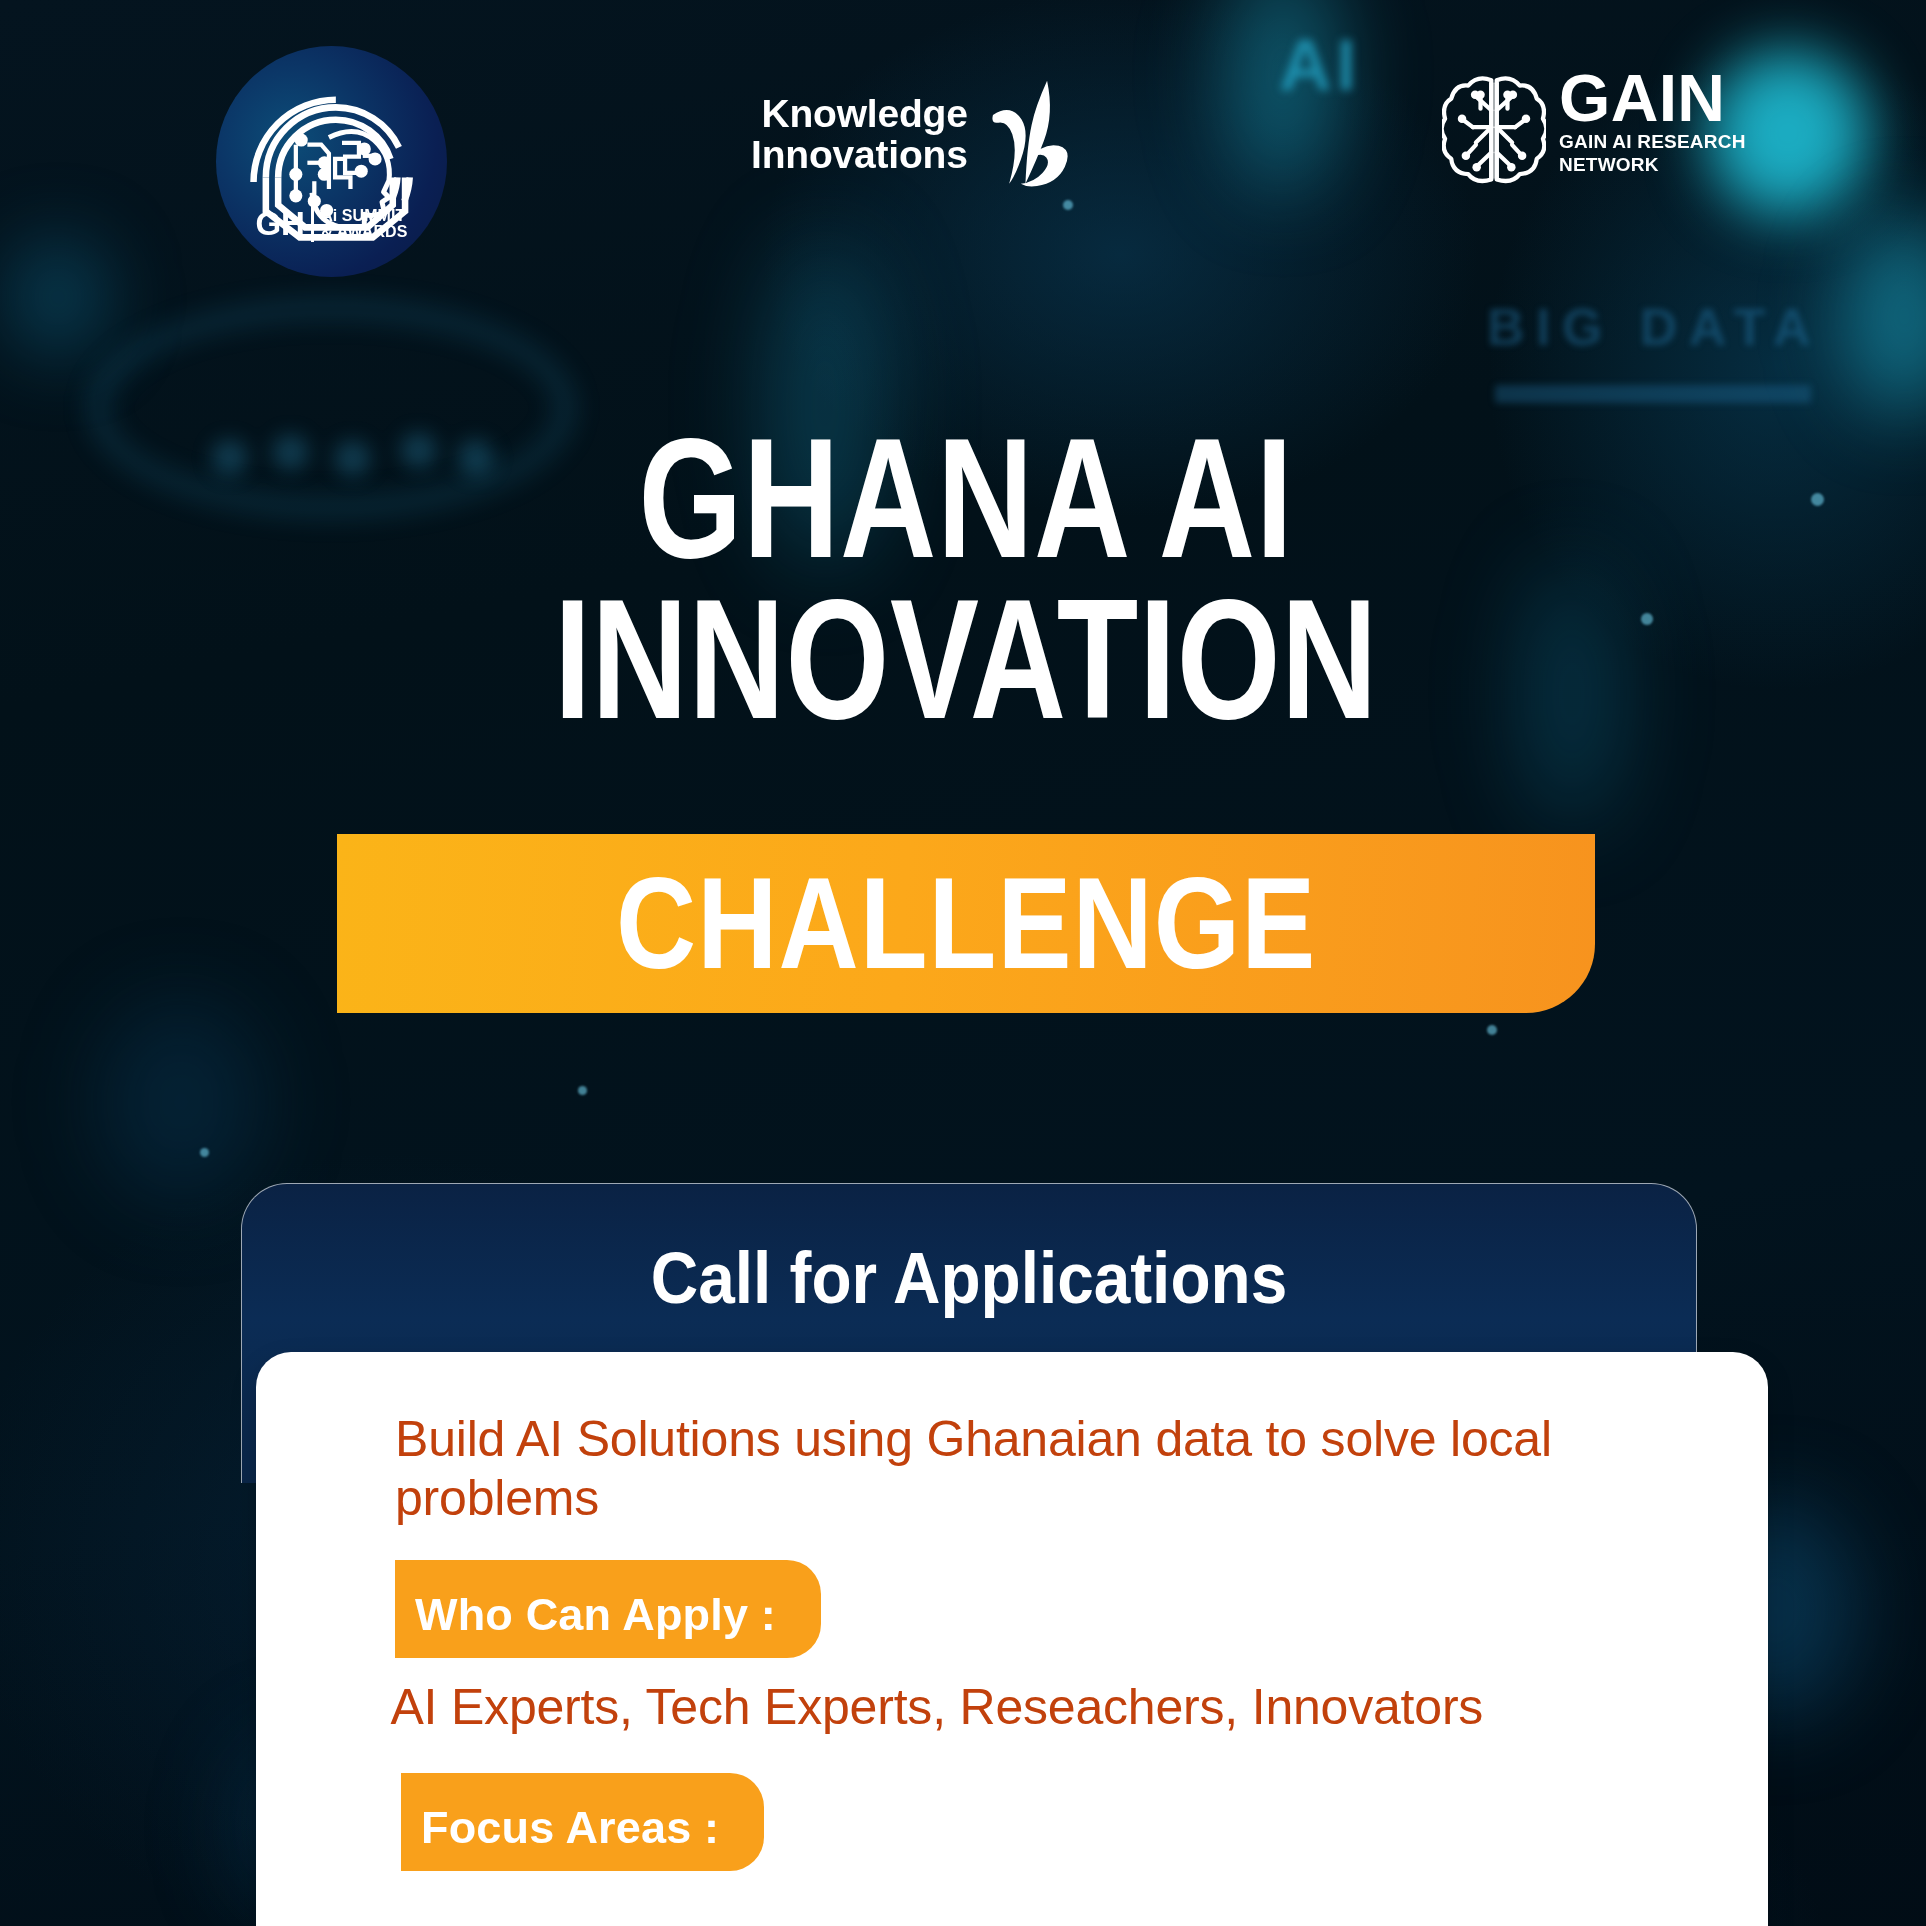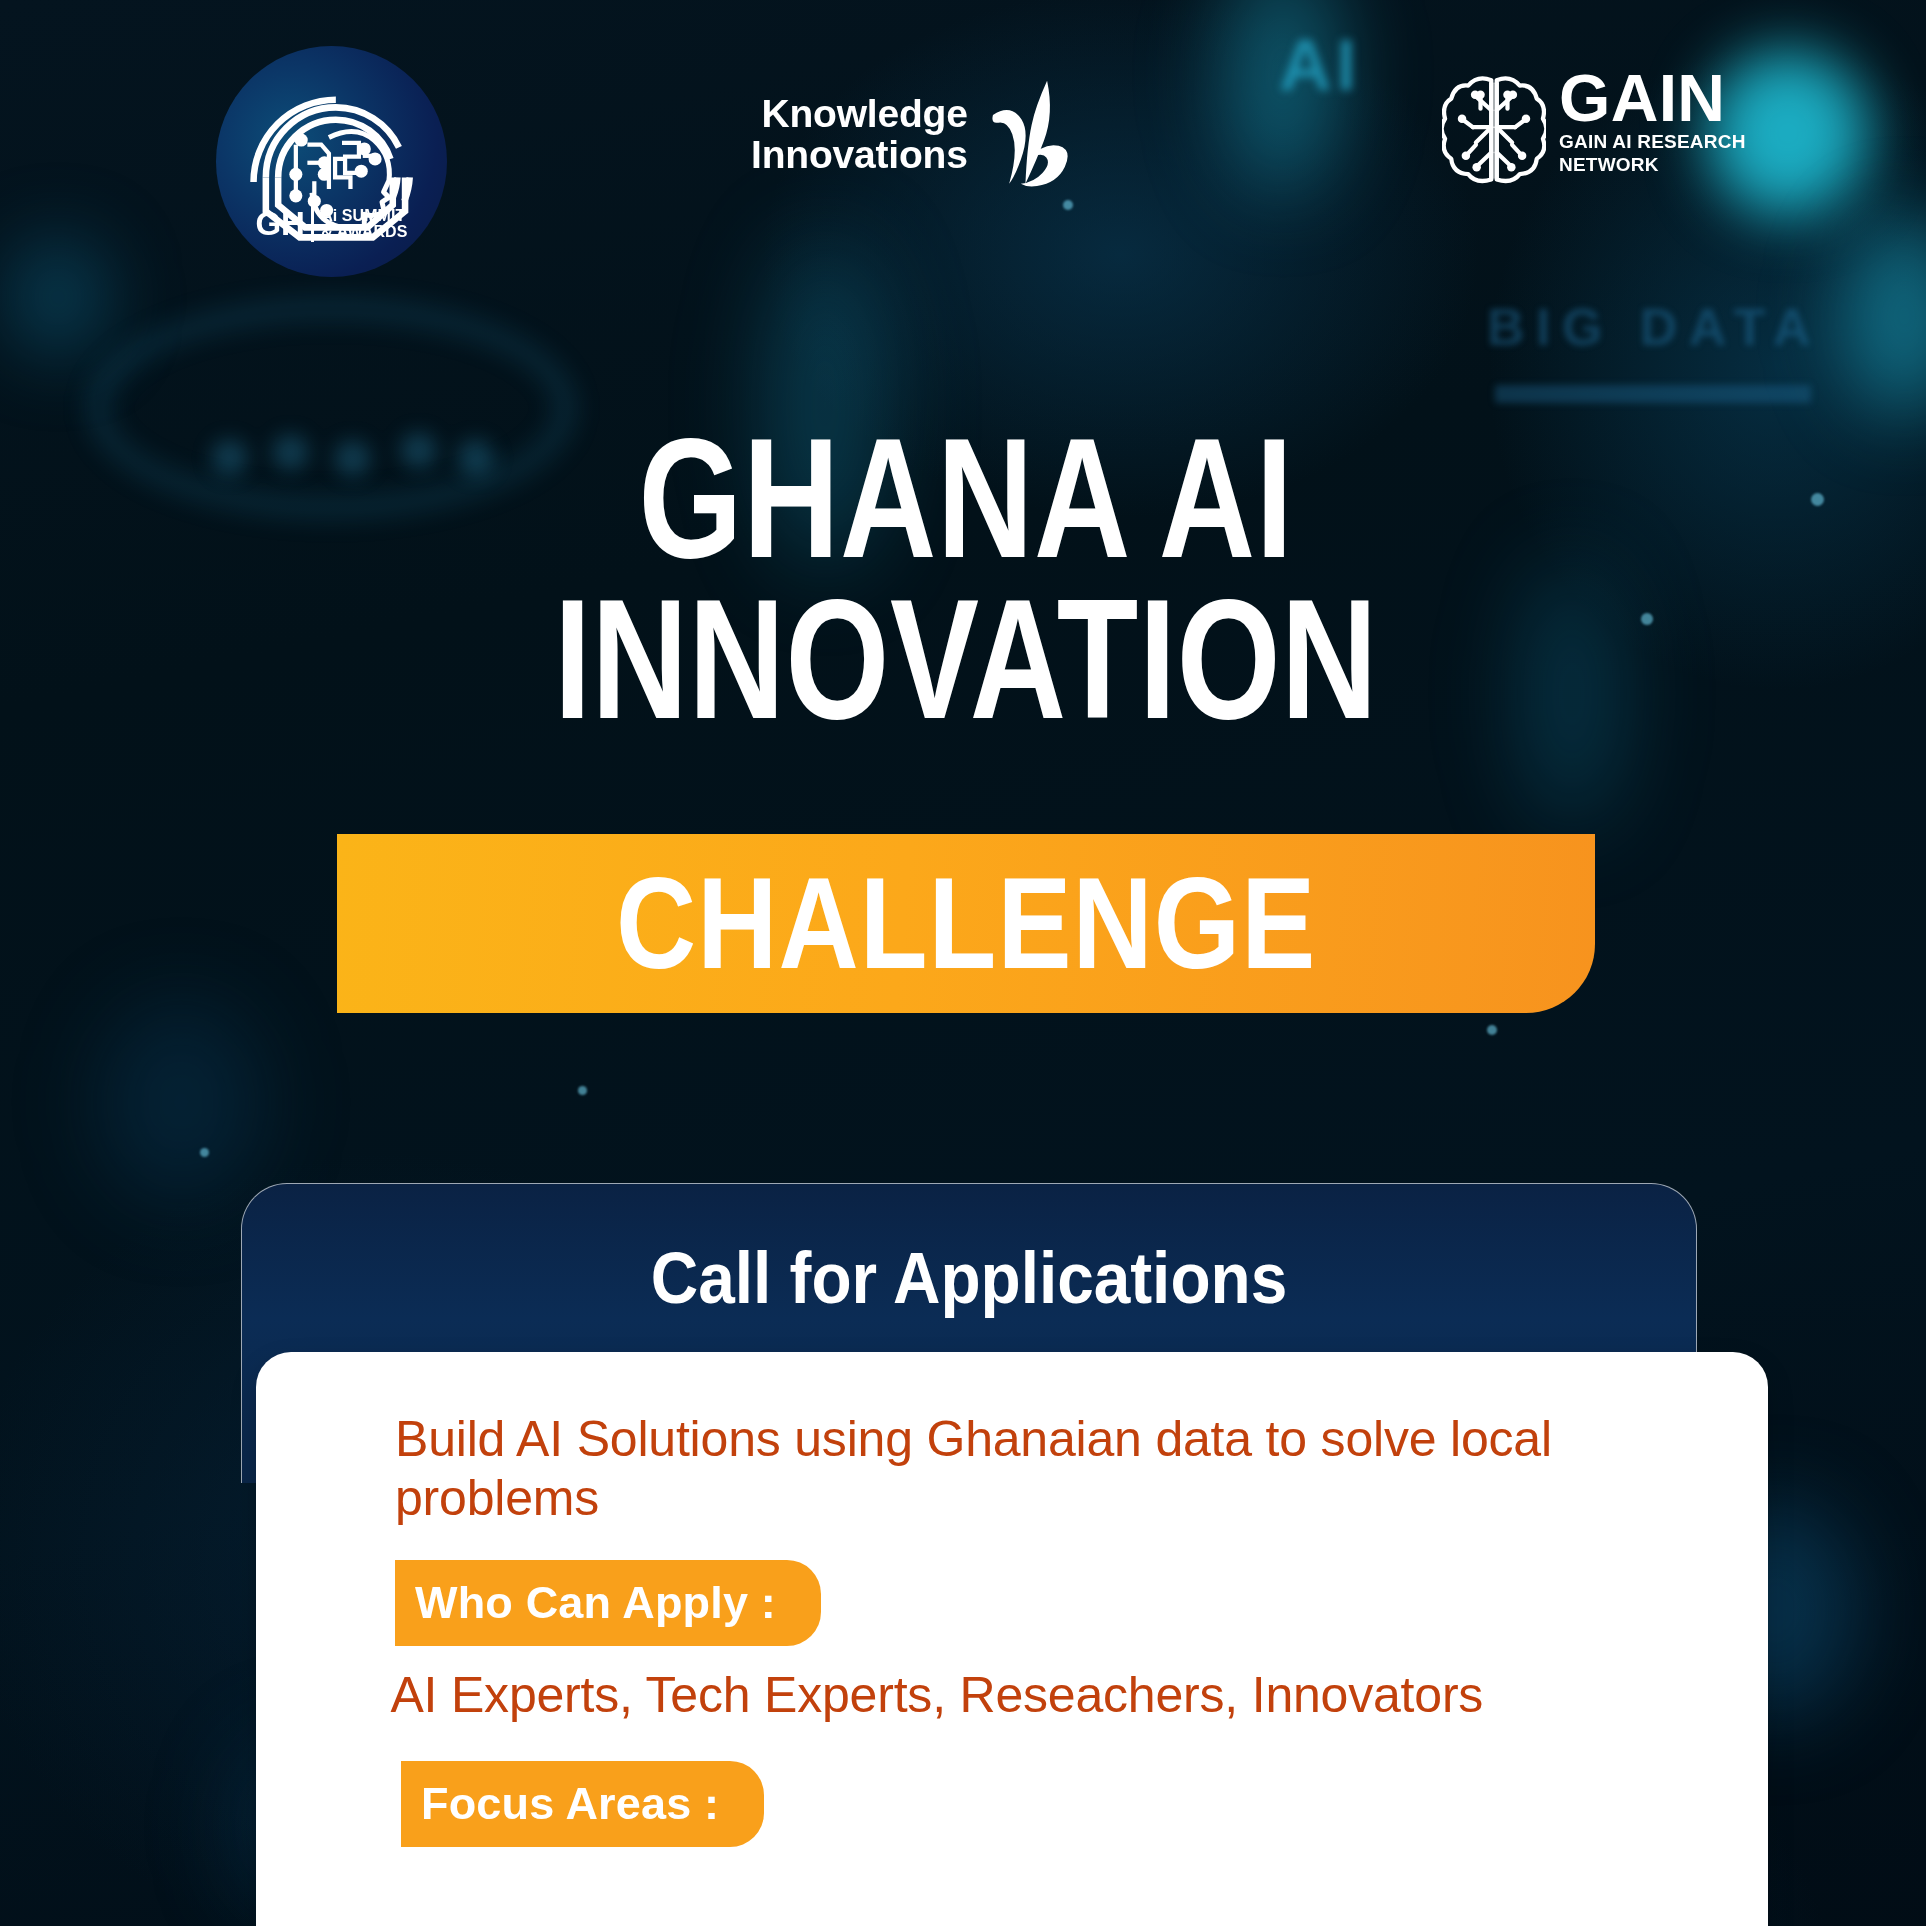--- a/index.html
+++ b/index.html
@@ -173,21 +173,21 @@
   .intro { width:1206px; }
 
   
   .pill {
     display:inline-block;
     background:#f9a01b;
     color:#ffffff;
     font-weight:800;
     font-size:45px;
     line-height:1;
-    padding:20px 45px 21px 20px;
+    padding:32px 45px 21px 20px;
     border-radius:0 34px 34px 0;
     letter-spacing:.004em;
   }
   .pill-row { margin-left:15.4px; }
 
   .sec { margin-top:0; }
   .gap-a { height:32px; }
   .gap-c { height:37px; }
 </style>
 </head>

